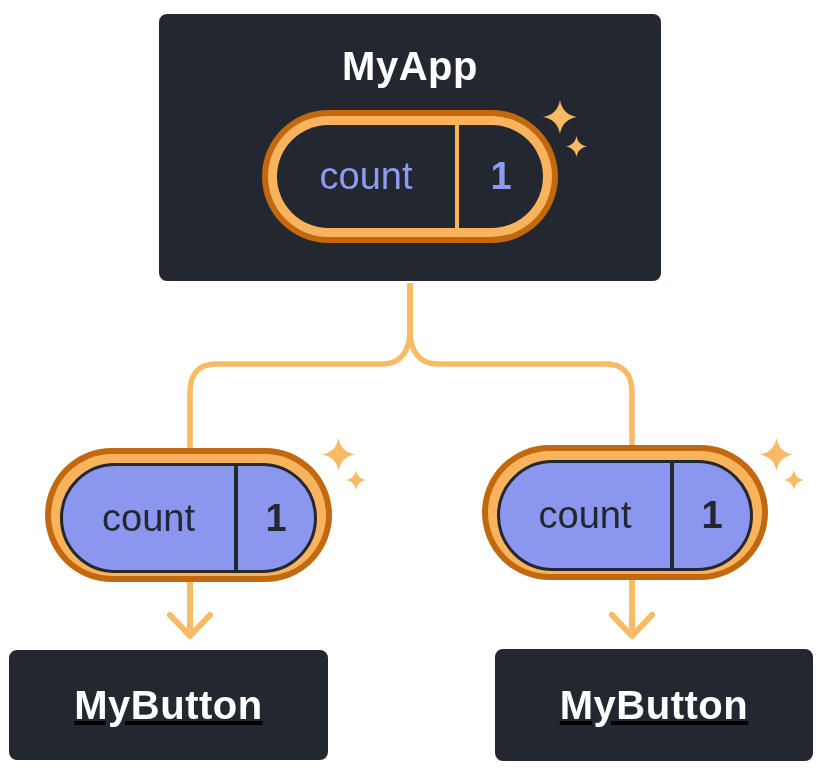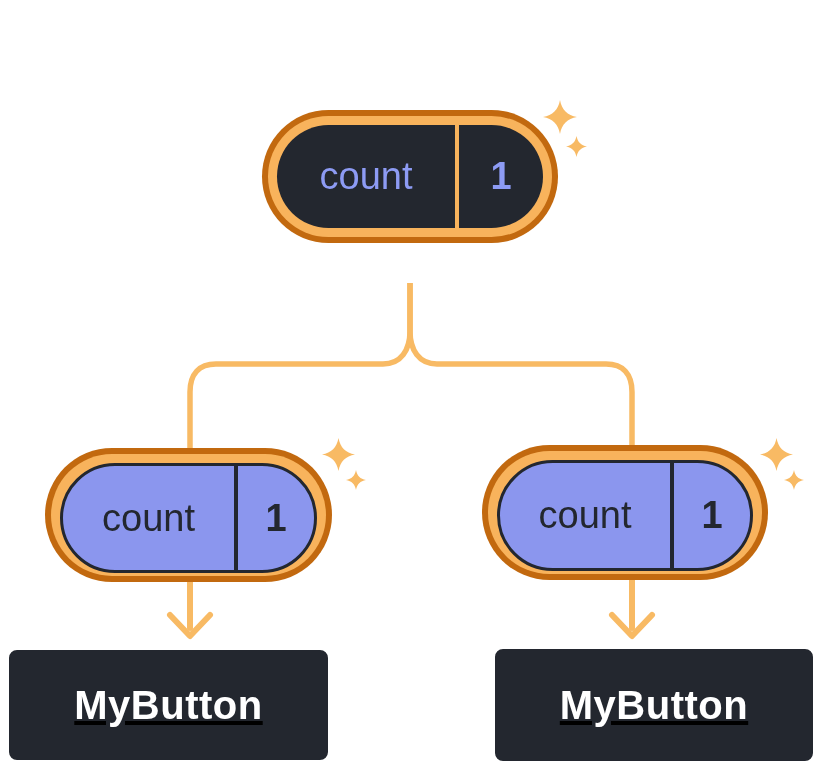--- a/index.html
+++ b/index.html
@@ -85,20 +85,23 @@
         <path d="M190 582 L190 628"></path>
         <path d="M170 615 L190 636 L210 615"></path>
       </g>
       <g>
         <path d="M632 580 L632 628"></path>
         <path d="M612 615 L632 636 L652 615"></path>
       </g>
     </g>
   </svg>
 
+  <div class="node" style="left:157px;top:12px;width:506px;height:271px">
+    <div class="node-title root-title">MyApp</div>
+  </div>
 
   <div class="pill pill-state" style="left:268px;top:116px;width:284px;height:121px">
     <div class="pill-inner">
       <div class="seg seg-label">
         <span class="badge-label">count</span>
       </div>
       <div class="divider"></div>
       <div class="seg seg-value">
         <span class="badge-value">1</span>
       </div>

